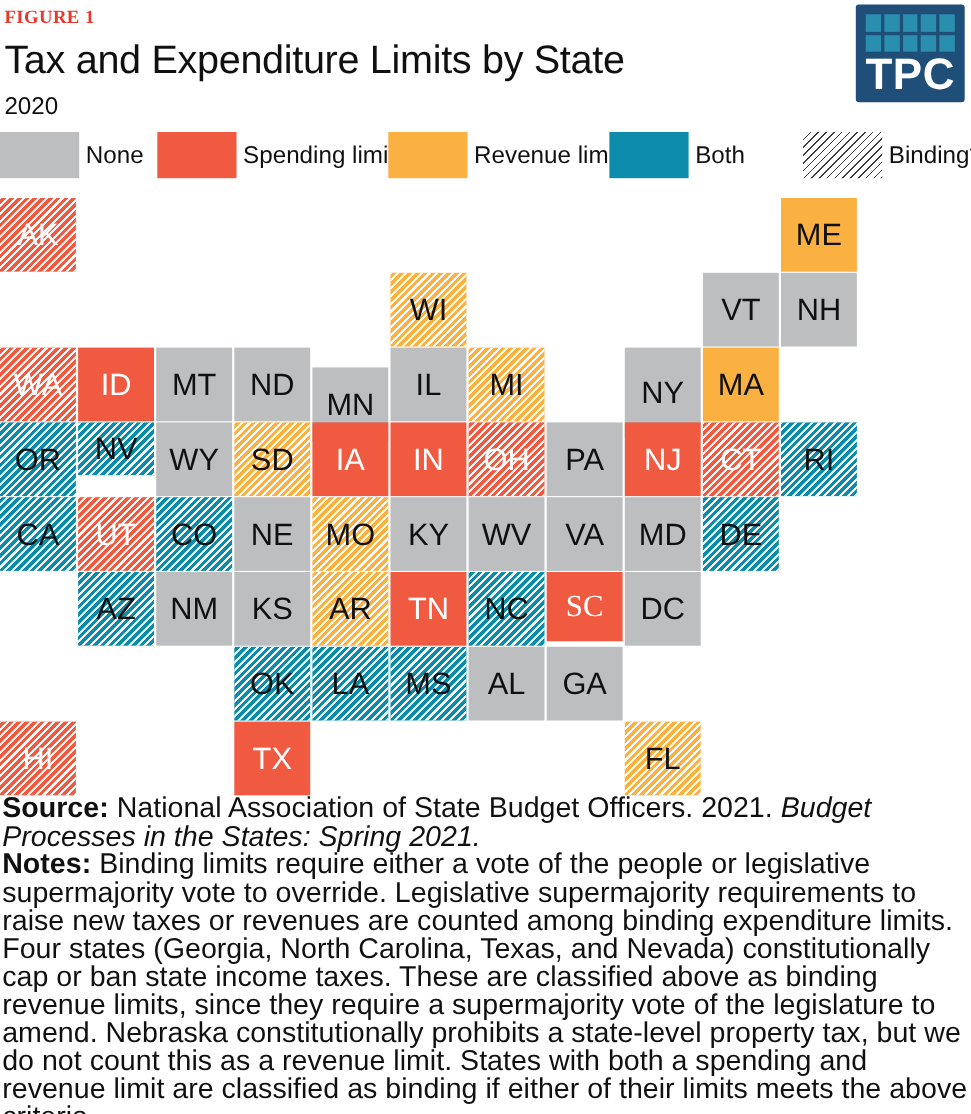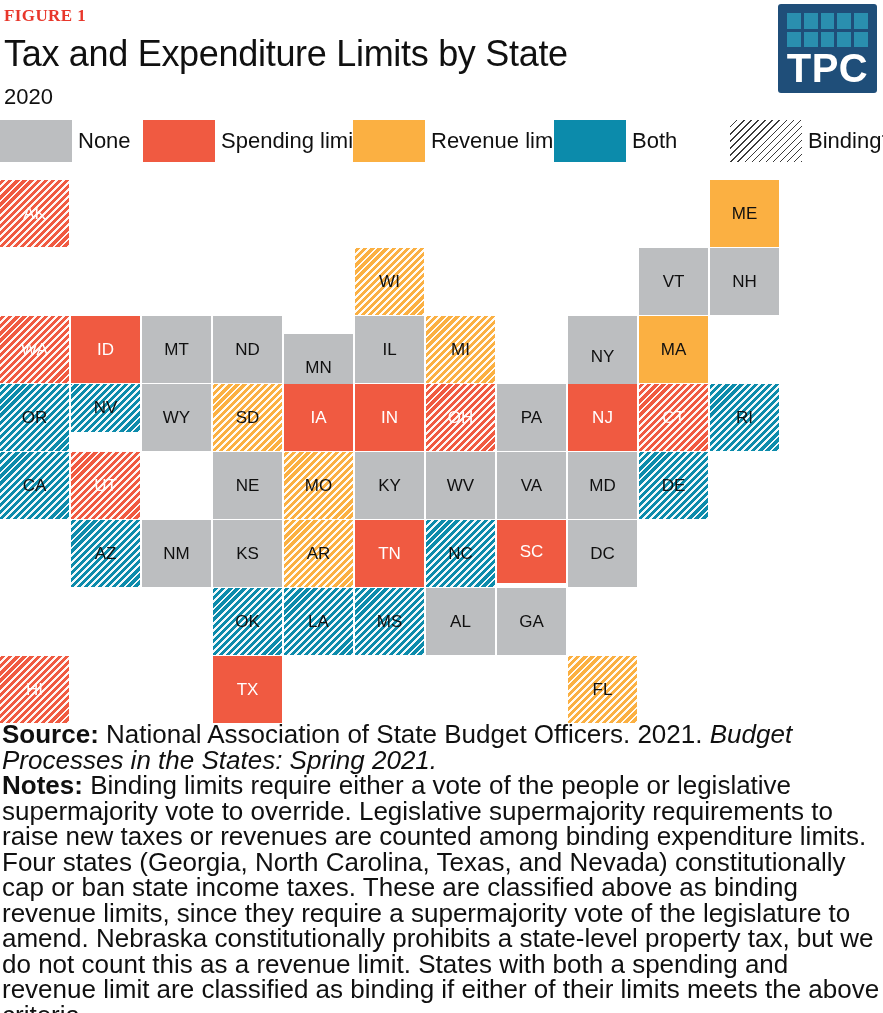--- a/index.html
+++ b/index.html
@@ -94,21 +94,21 @@
   .state {
     position: absolute;
     width: 69px; height: 67px;
   }
   .state-label {
     position: absolute;
     left: 0; right: 0;
     top: 50%;
     transform: translateY(-50%);
     text-align: center;
-    font-size: 17px;
+    font-size: 28px;
     line-height: 24px;
     color: #101010;
     pointer-events: none;
   }
   .state.txt-white .state-label { color: #ffffff; }
 
   
   .fill-none    { background-color: #BCBEC0; }
   .fill-spend   { background-color: #F05A41; }
   .fill-revenue { background-color: #FBB042; }
@@ -272,20 +272,23 @@
       </div>
       <div class="state fill-both binding" style="left: 710px; top: 204px; width: 69px; height: 67px;">
         <span class="state-label">RI</span>
       </div>
       <div class="state fill-both binding" style="left: 0px; top: 272px; width: 69px; height: 67px;">
         <span class="state-label">CA</span>
       </div>
       <div class="state fill-spend binding txt-white" style="left: 71px; top: 272px; width: 69px; height: 67px;">
         <span class="state-label">UT</span>
       </div>
+      <div class="state fill-both binding" style="left: 142px; top: 272px; width: 69px; height: 67px;">
+        <span class="state-label">CO</span>
+      </div>
       <div class="state fill-none" style="left: 213px; top: 272px; width: 69px; height: 67px;">
         <span class="state-label">NE</span>
       </div>
       <div class="state fill-revenue binding" style="left: 284px; top: 272px; width: 69px; height: 67px;">
         <span class="state-label">MO</span>
       </div>
       <div class="state fill-none" style="left: 355px; top: 272px; width: 69px; height: 67px;">
         <span class="state-label">KY</span>
       </div>
       <div class="state fill-none" style="left: 426px; top: 272px; width: 69px; height: 67px;">
@@ -311,21 +314,21 @@
       </div>
       <div class="state fill-revenue binding" style="left: 284px; top: 340px; width: 69px; height: 67px;">
         <span class="state-label">AR</span>
       </div>
       <div class="state fill-spend txt-white" style="left: 355px; top: 340px; width: 69px; height: 67px;">
         <span class="state-label">TN</span>
       </div>
       <div class="state fill-both binding" style="left: 426px; top: 340px; width: 69px; height: 67px;">
         <span class="state-label">NC</span>
       </div>
-      <div class="state fill-spend txt-white" style="left: 497px; top: 340px; width: 69px; height: 63px;">
+      <div class="state fill-spend txt-white" style="left: 497px; top: 340px; width: 69px; height: 63px; font-family: Liberation Serif, serif;">
         <span class="state-label">SC</span>
       </div>
       <div class="state fill-none" style="left: 568px; top: 340px; width: 69px; height: 67px;">
         <span class="state-label">DC</span>
       </div>
       <div class="state fill-both binding" style="left: 213px; top: 408px; width: 69px; height: 67px;">
         <span class="state-label">OK</span>
       </div>
       <div class="state fill-both binding" style="left: 284px; top: 408px; width: 69px; height: 67px;">
         <span class="state-label">LA</span>

